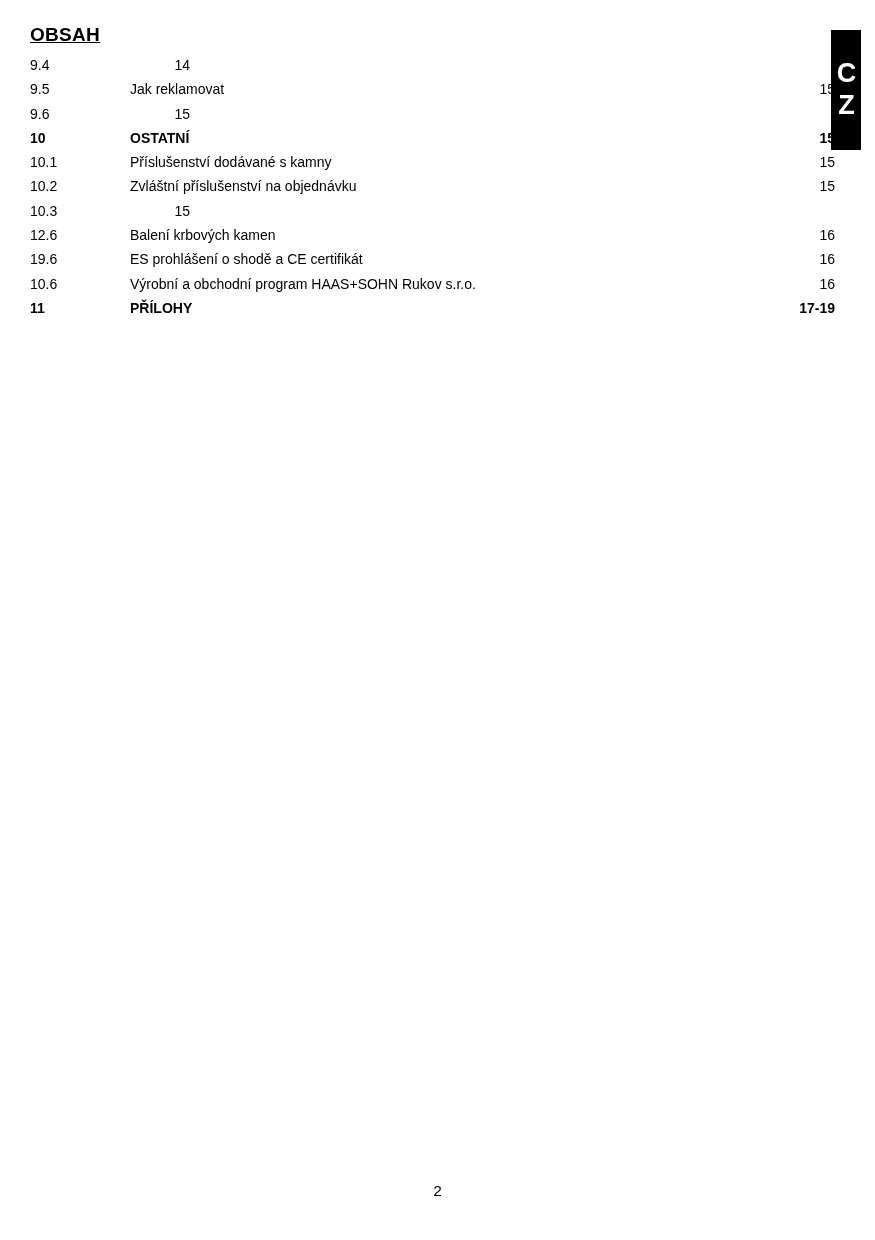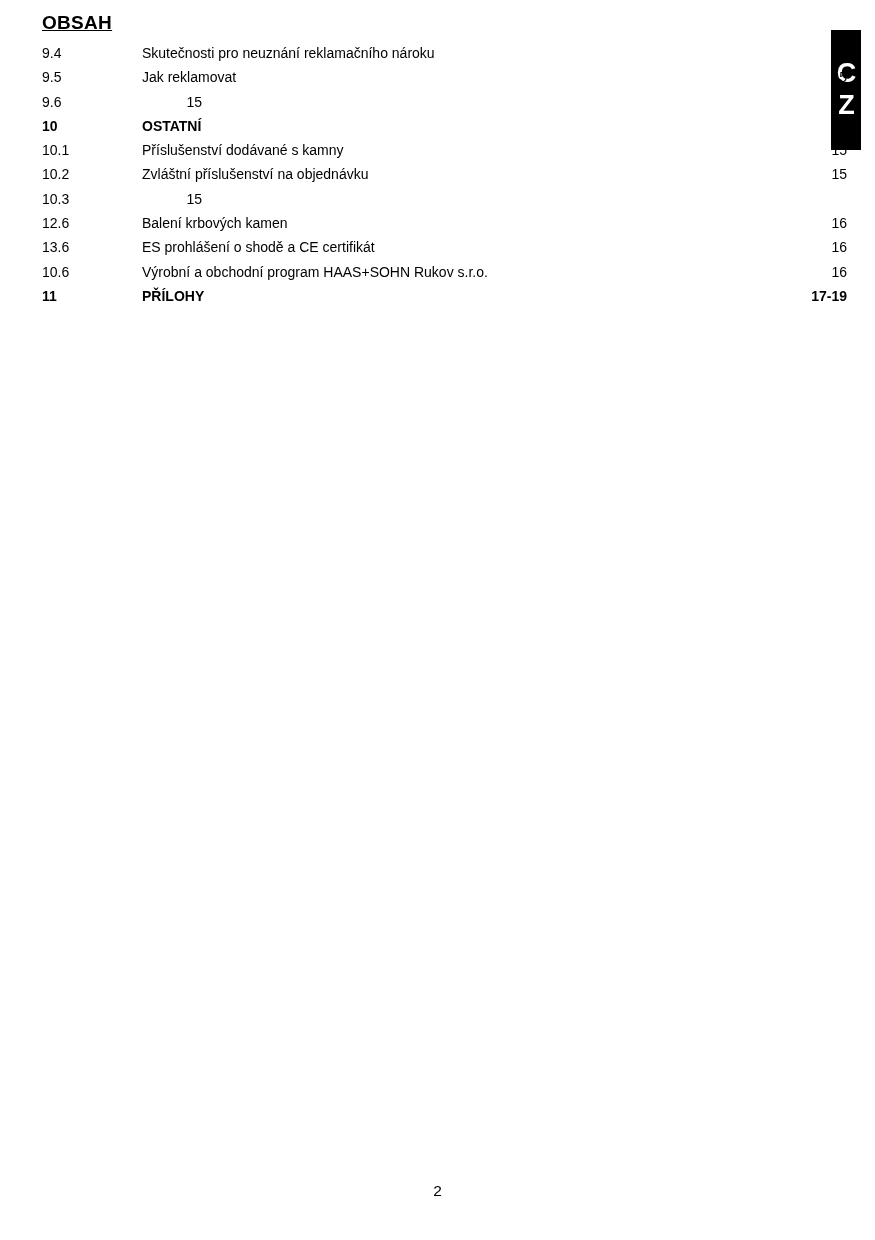--- a/index.html
+++ b/index.html
@@ -43,23 +43,22 @@
     letter-spacing: 2px;
     line-height: 1;
     writing-mode: vertical-rl;
     text-orientation: upright;
     white-space: nowrap;
   }
 
   .content {
     position: absolute;
     left: 30px;
-    top: 12px;
+    top: 24px;
     width: 805px;
-    margin-left: 12px;
   }
 
   .toc-title {
     font-size: 19px;
     font-weight: bold;
     text-decoration: underline;
     margin: 0 0 7px 0;
     letter-spacing: 0.3px;
   }
 
@@ -109,21 +108,20 @@
     <span class="lang-tab-text">CZ</span>
   </div>
 
   <div class="content">
 
     <h1 class="toc-title">OBSAH</h1>
 
     <div class="toc" id="toc-list">
         <div class="toc-row">
           <span class="toc-num">9.4</span>
-          <span class="toc-label">Skutečnosti pro neuznání reklamačního nároku</span>
           <span class="toc-page">14</span>
         </div>
         <div class="toc-row">
           <span class="toc-num">9.5</span>
           <span class="toc-label">Jak reklamovat</span>
           <span class="toc-page">15</span>
         </div>
         <div class="toc-row">
           <span class="toc-num">9.6</span>
           <span class="toc-page">15</span>
@@ -146,21 +144,21 @@
         <div class="toc-row">
           <span class="toc-num">10.3</span>
           <span class="toc-page">15</span>
         </div>
         <div class="toc-row">
           <span class="toc-num">12.6</span>
           <span class="toc-label">Balení krbových kamen</span>
           <span class="toc-page">16</span>
         </div>
         <div class="toc-row">
-          <span class="toc-num">13.6</span>
+          <span class="toc-num">19.6</span>
           <span class="toc-label">ES prohlášení o shodě a CE certifikát</span>
           <span class="toc-page">16</span>
         </div>
         <div class="toc-row">
           <span class="toc-num">10.6</span>
           <span class="toc-label">Výrobní a obchodní program HAAS+SOHN Rukov s.r.o.</span>
           <span class="toc-page">16</span>
         </div>
         <div class="toc-row bold">
           <span class="toc-num">11</span>

